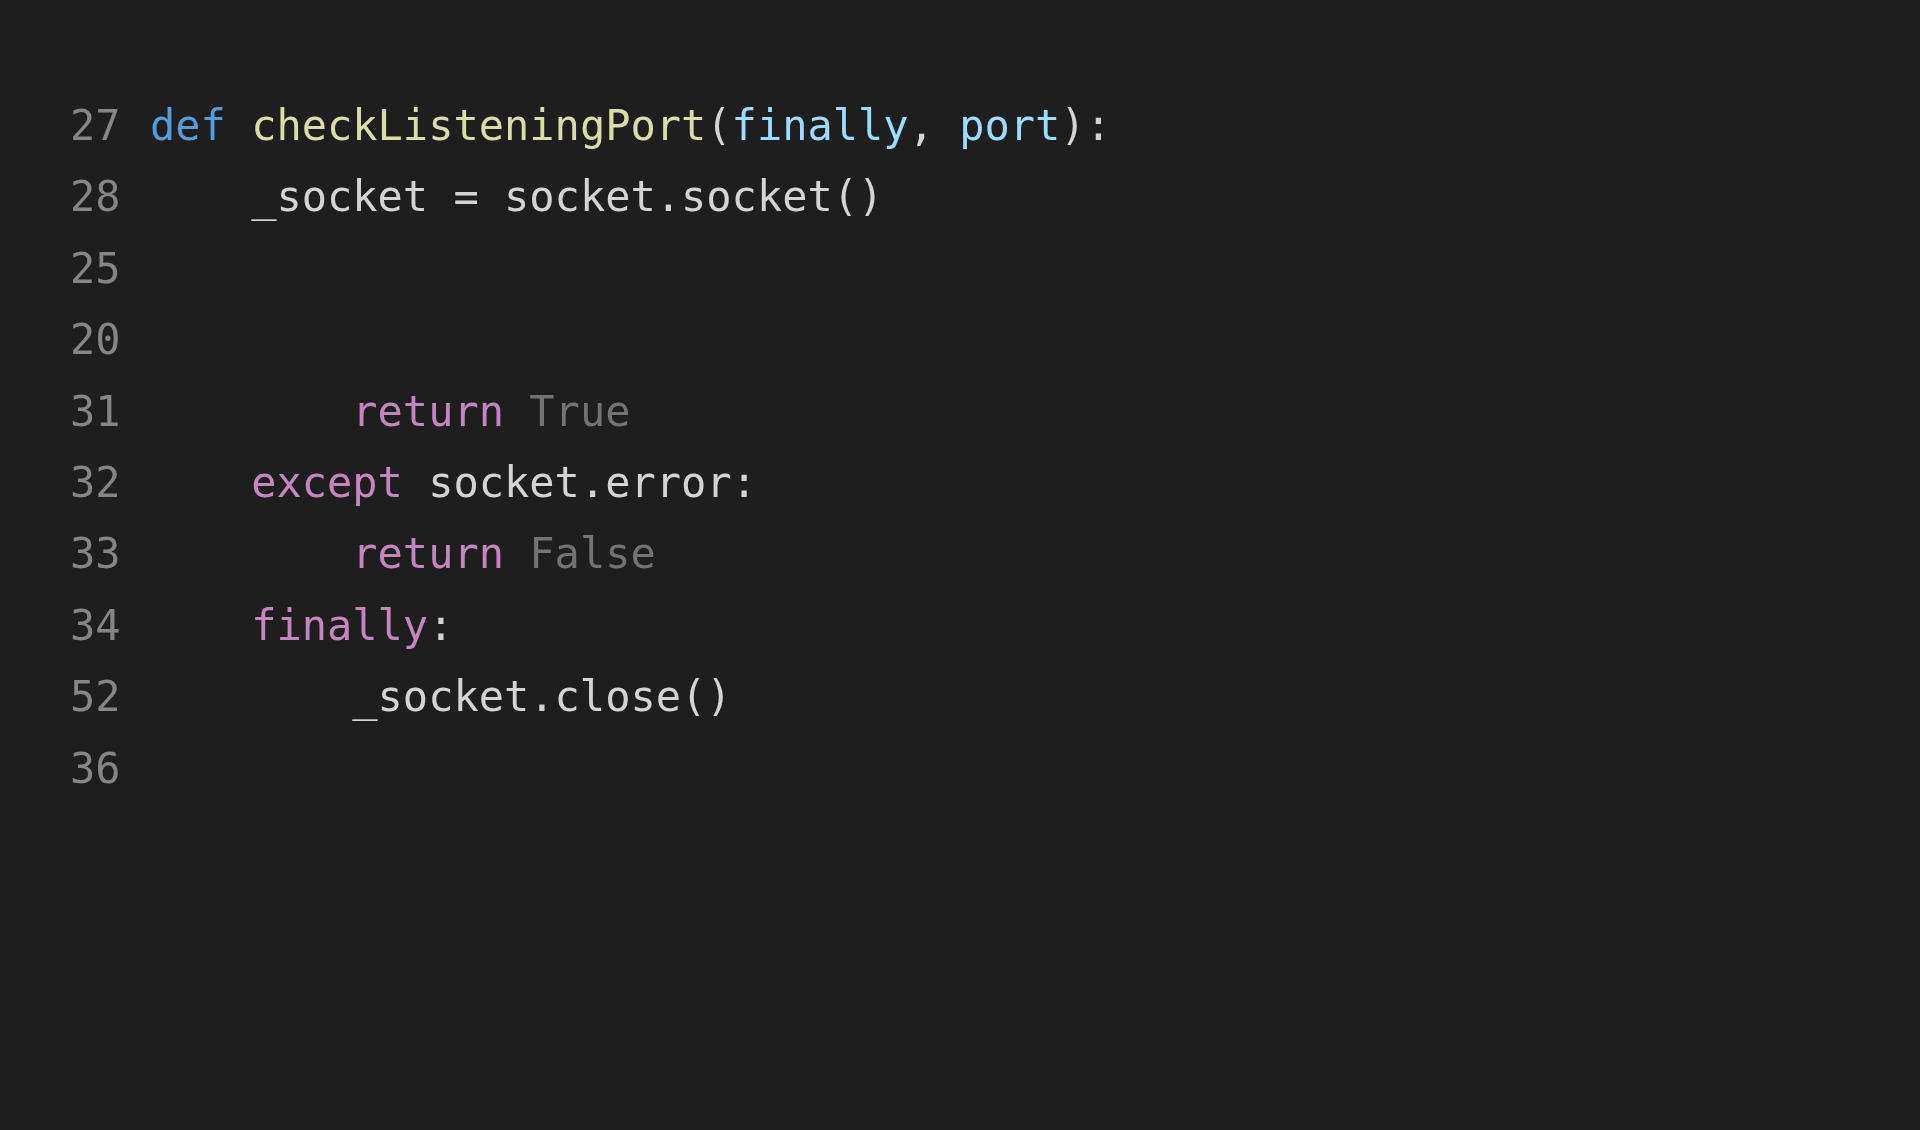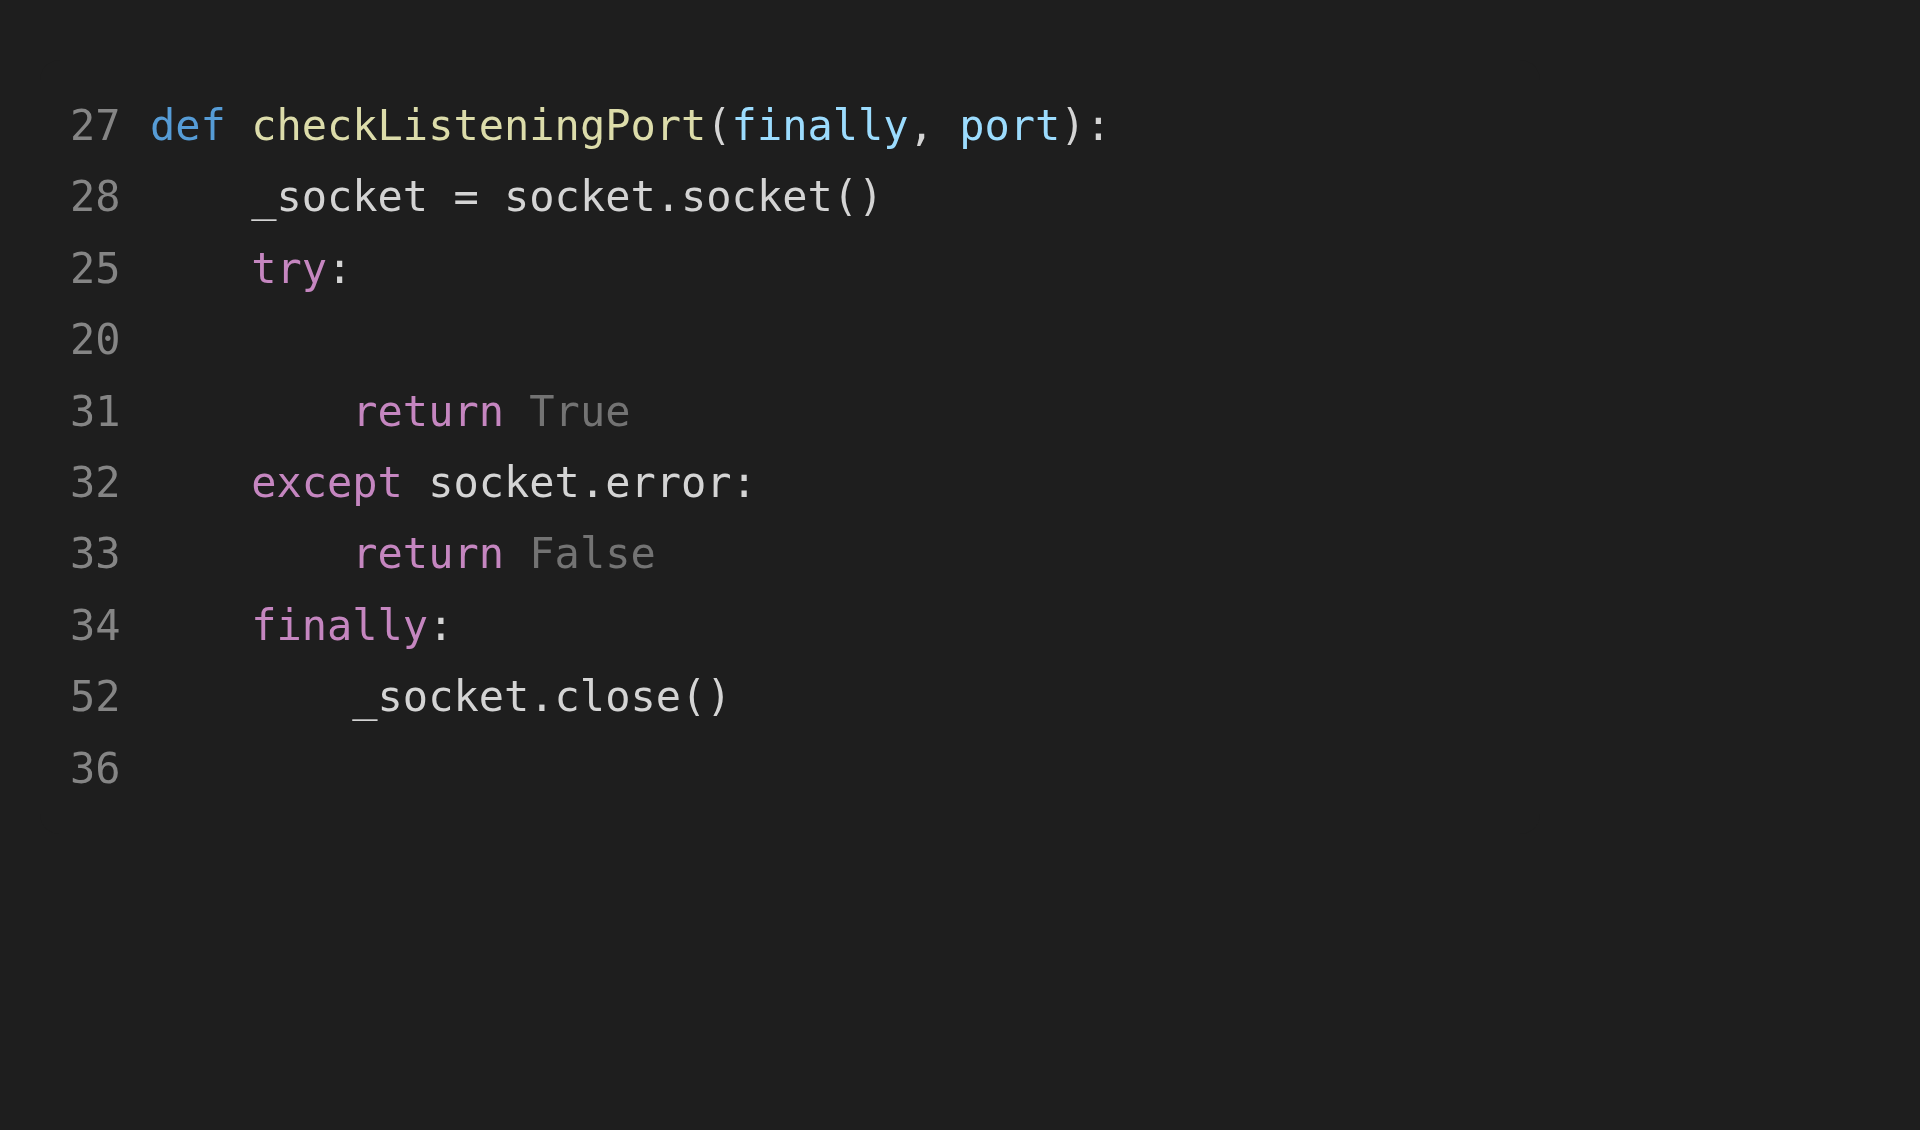--- a/index.html
+++ b/index.html
@@ -57,21 +57,20 @@
       <div class="line">
         <span class="gutter">27</span>
         <span class="code"><span class="tok-keyword">def </span><span class="tok-funcname">checkListeningPort</span><span class="tok-punct">(</span><span class="tok-param">finally</span><span class="tok-punct">, </span><span class="tok-param">port</span><span class="tok-punct">):</span></span>
       </div>
       <div class="line">
         <span class="gutter">28</span>
         <span class="code">    <span class="tok-var">_socket = socket.socket()</span></span>
       </div>
       <div class="line">
         <span class="gutter">25</span>
-        <span class="code">    <span class="tok-control">try</span><span class="tok-punct">:</span></span>
       </div>
       <div class="line">
         <span class="gutter">20</span>
       </div>
       <div class="line">
         <span class="gutter">31</span>
         <span class="code">        <span class="tok-control">return </span><span class="tok-const">True</span></span>
       </div>
       <div class="line">
         <span class="gutter">32</span>

